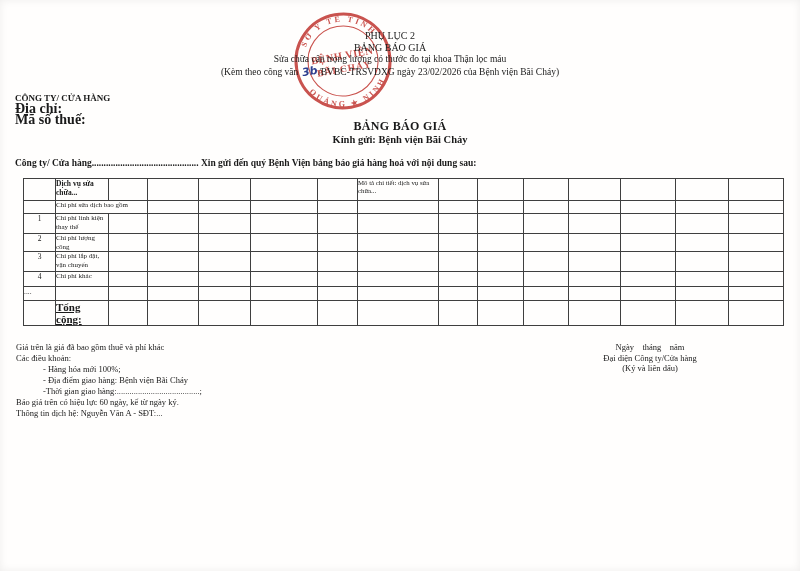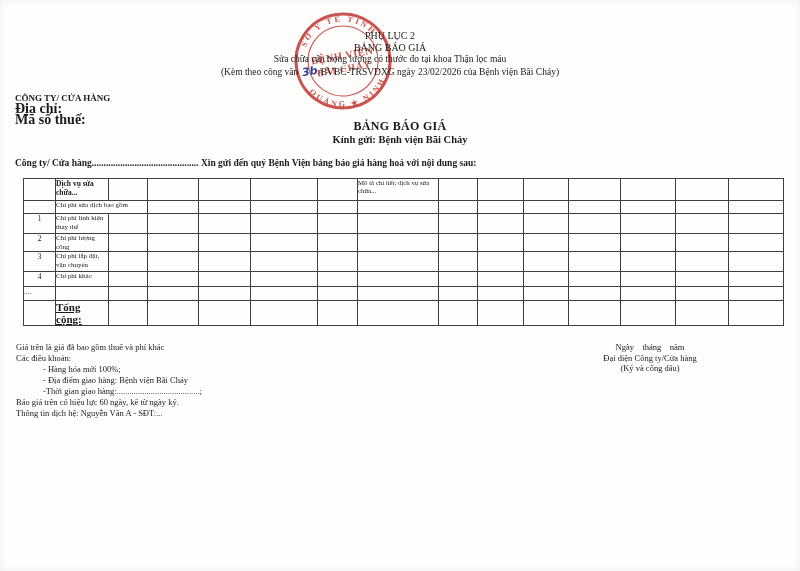--- a/index.html
+++ b/index.html
@@ -258,16 +258,16 @@
     <div class="ind">- Hàng hóa mới 100%;</div>
     <div class="ind">- Địa điểm giao hàng: Bệnh viện Bãi Cháy</div>
     <div class="ind">-Thời gian giao hàng:.......................................;</div>
     <div>Báo giá trên có hiệu lực 60 ngày, kể từ ngày ký.</div>
     <div>Thông tin dịch hệ: Nguyễn Văn A - SĐT:...</div>
   </div>
 
   <div class="sign">
     <div>Ngày&nbsp;&nbsp;&nbsp;&nbsp;tháng&nbsp;&nbsp;&nbsp;&nbsp;năm</div>
     <div>Đại diện Công ty/Cửa hàng</div>
-    <div>(Ký và công dấu)</div>
+    <div>(Ký và liên dấu)</div>
   </div>
 
 </div>
 
 </body></html>

